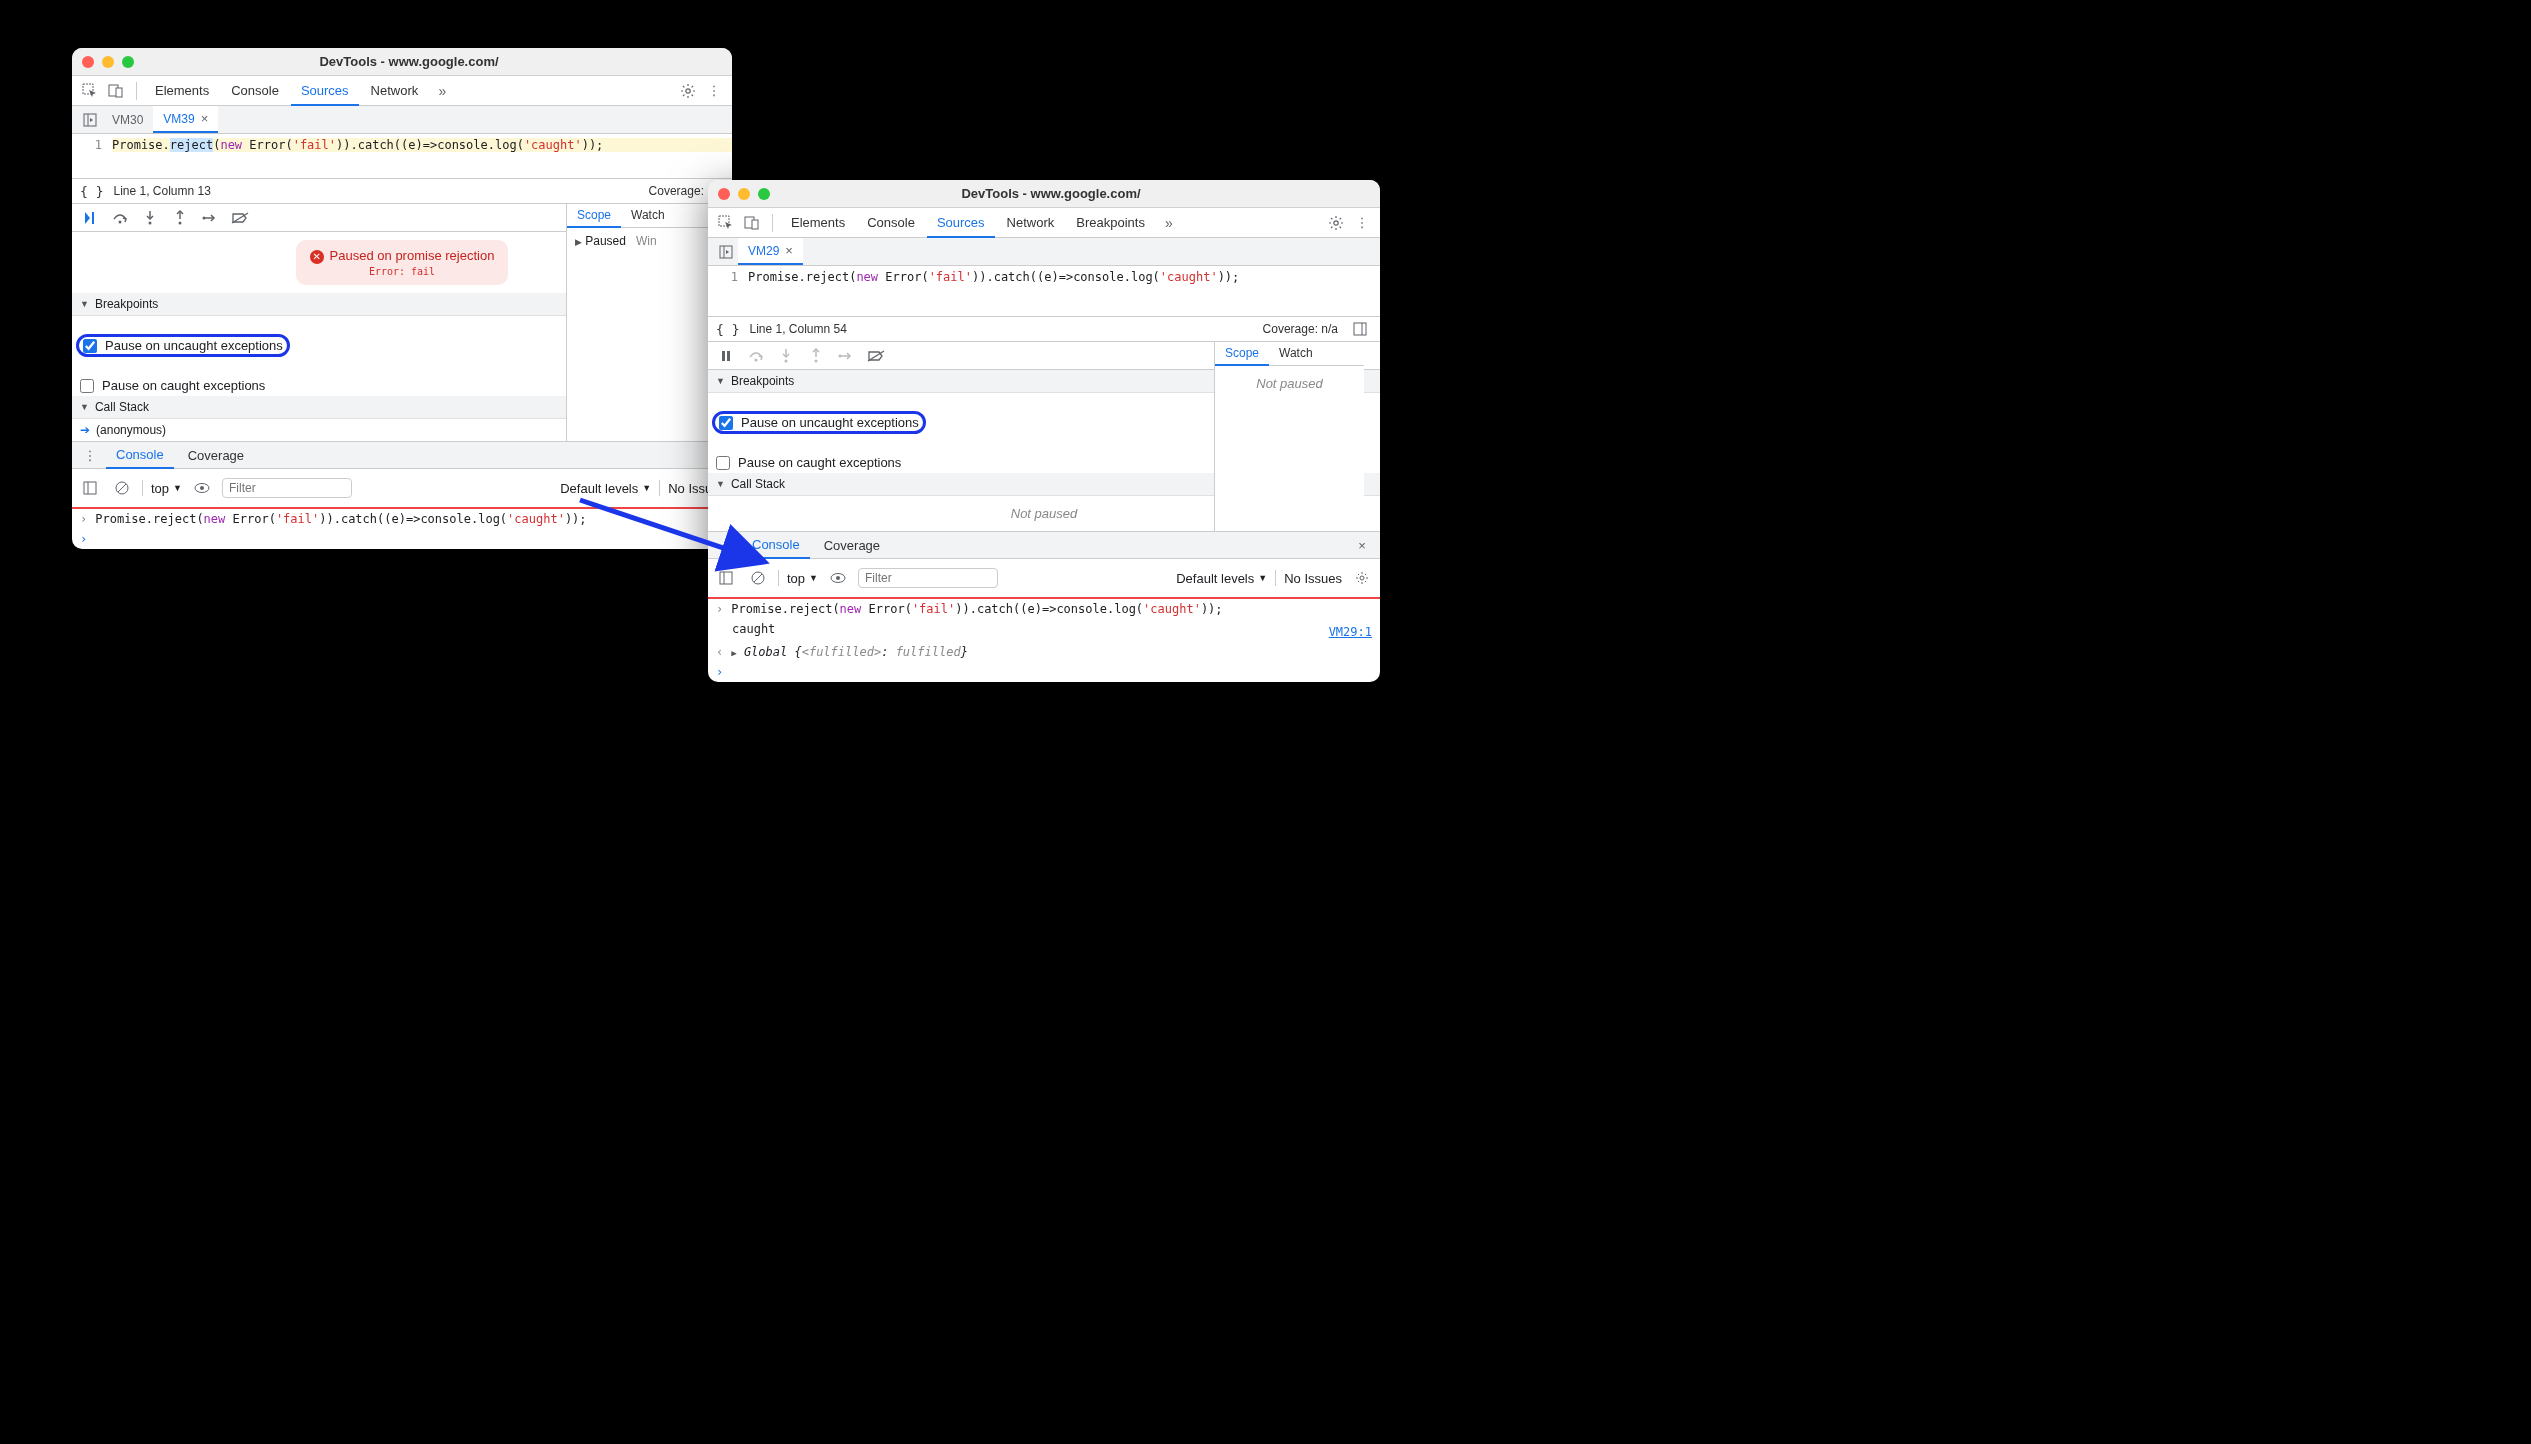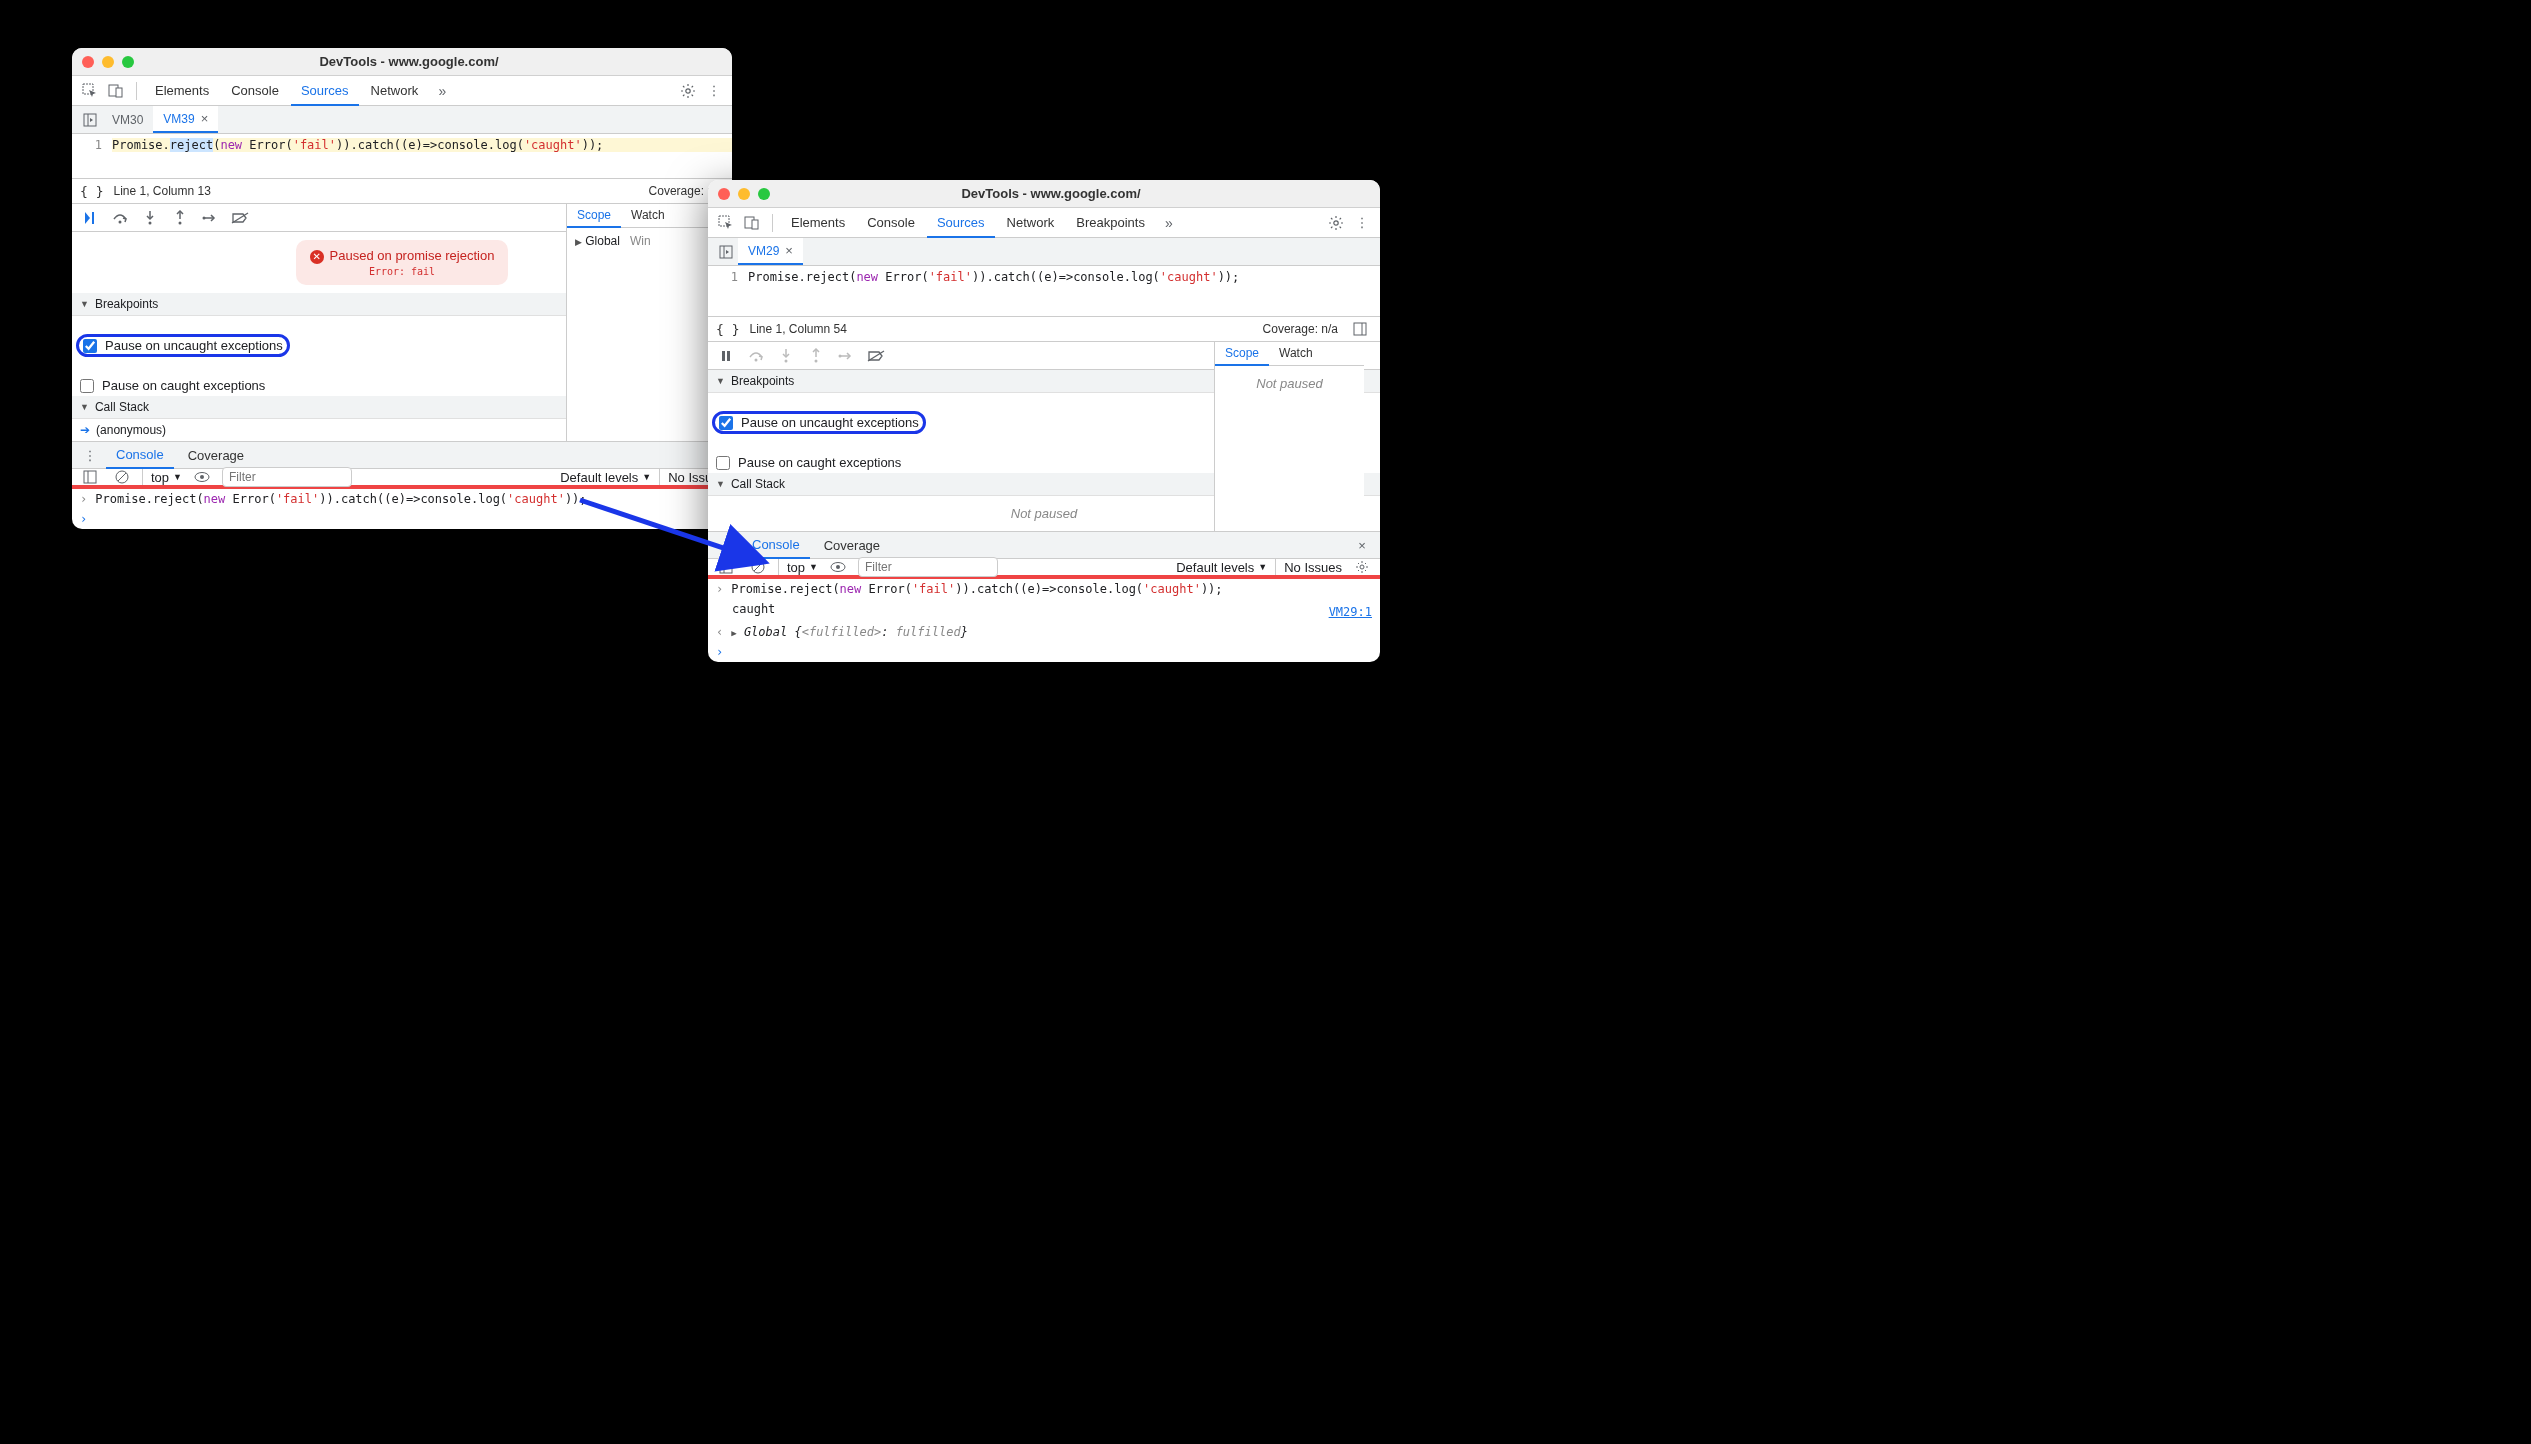--- a/index.html
+++ b/index.html
@@ -217,24 +217,24 @@
     height: 28px;
     border-top: 1px solid #ccc;
     border-bottom: 1px solid #ccc;
     padding: 0 6px;
     gap: 4px;
     background: #f1f3f4;
   }
   .console-toolbar {
     display: flex;
     align-items: center;
-    height: 20px;
+    height: 40px;
     padding: 0 6px;
     gap: 8px;
-    border-bottom: 4px solid #ef4444;
+    border-bottom: 2px solid #ef4444;
   }
   .console-toolbar input {
     border: 1px solid #ccc;
     border-radius: 4px;
     padding: 2px 6px;
     font-size: 12px;
   }
   .console-line {
     display: flex;
     padding: 3px 8px;
@@ -432,21 +432,21 @@
         <span class="muted">VM39:1</span>
       </div>
     </div>
 
     <div class="scope-panel" style="height:100%;">
       <div class="scope-tabs">
         <div class="tab active">Scope</div>
         <div class="tab">Watch</div>
       </div>
       <div style="padding:6px 8px;font-size:12px;display:flex;gap:10px;">
-        <span><span class="disclosure">▶</span> <span>Global</span></span>
+        <span><span class="disclosure">▶</span> <span>Paused</span></span>
         <span class="muted">Win</span>
       </div>
     </div>
   </div>
 
   <div class="drawer-tabs">
     <div class="icon-btn">⋮</div>
     <div class="tab active">Console</div>
     <div class="tab">Coverage</div>
   </div>

